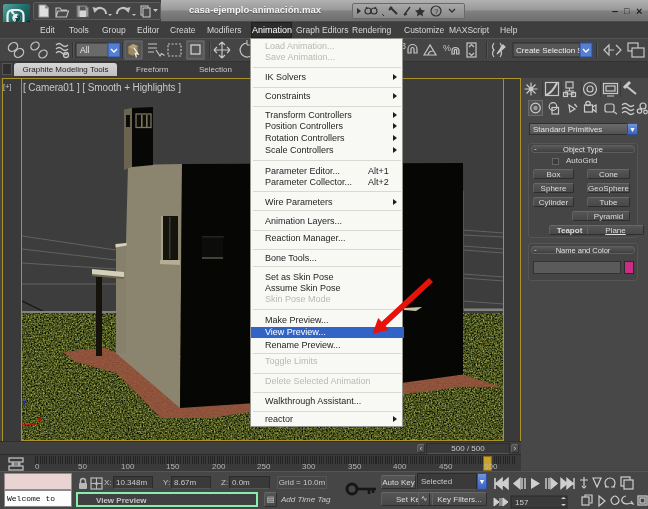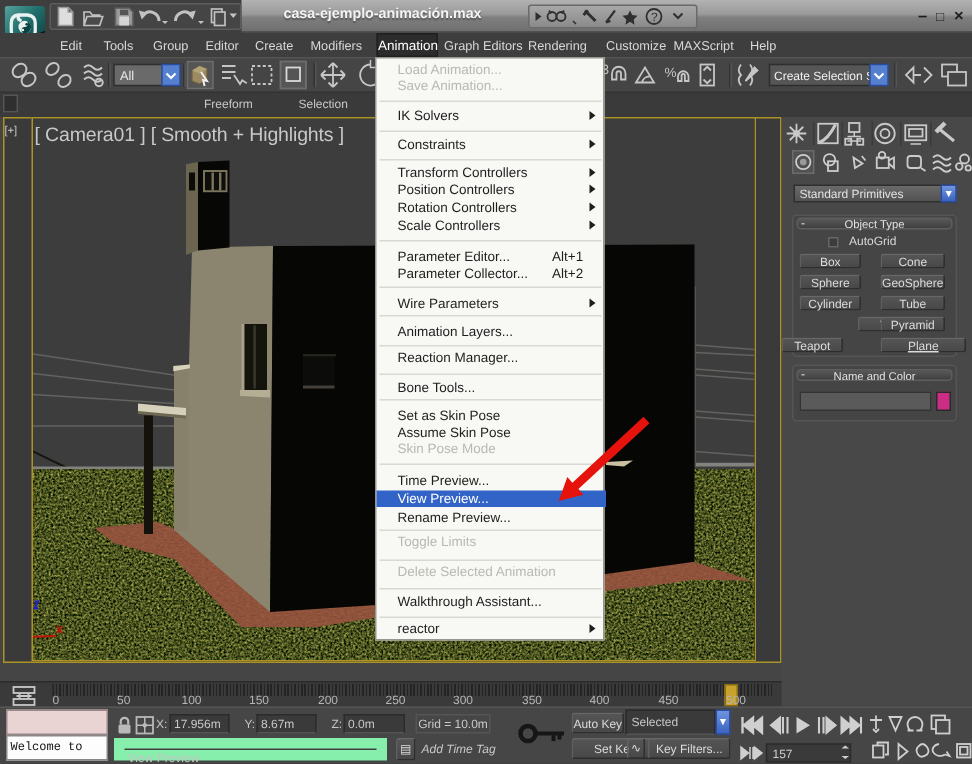--- a/index.html
+++ b/index.html
@@ -22,21 +22,21 @@
 #anim-on{left:251px;top:22px;width:41px;height:16px;background:#2c2c2c;border:1px solid #1f1f1f;color:#fff;font-size:9px;line-height:14px;text-align:center;}
 
 #toolbar{left:0;top:38px;width:648px;height:24px;background:#454545;border-top:1px solid #545454;border-bottom:1px solid #333;}
 
 #ribbon{left:0;top:62px;width:648px;height:16px;background:#3a3a3a;}
 #rtab1{left:14px;top:63px;width:103px;height:13px;background:linear-gradient(#d6d6d6,#bfbfbf);border-radius:3px 3px 0 0;color:#1c1c1c;font-size:8px;line-height:13px;text-align:center;}
 .rtab{top:64px;height:12px;color:#c9c9c9;font-size:8px;line-height:12px;}
 
 #vpouter{left:2px;top:78px;width:519px;height:364px;background:#3a3a3a;border:1px solid #ab9425;}
 #vpinner{left:21px;top:78px;width:483px;height:363px;border:1px solid #ab9425;background:#3d3d3d;overflow:hidden;}
-#vplabel{left:23px;top:82px;color:#c8c8c8;font-size:13px;letter-spacing:-0.1px;}
+#vplabel{left:23px;top:82px;color:#c8c8c8;font-size:10px;letter-spacing:-0.1px;}
 #vplabel2{left:3px;top:82px;color:#c8c8c8;font-size:7.5px;letter-spacing:-0.1px;}
 
 #cpanel{left:521px;top:78px;width:127px;height:392px;background:#484848;}
 
 #scrub{left:0;top:441px;width:521px;height:13px;background:#3f3f3f;border-top:1px solid #2e2e2e;}
 #ruler{left:0;top:454px;width:521px;height:17px;background:#3a3a3a;border-top:1px solid #2b2b2b;}
 #statusbar{left:0;top:471px;width:648px;height:38px;background:#464646;border-top:1px solid #555;}
 .sunken{background:#3a3a3a;border:1px solid #2b2b2b;border-bottom-color:#555;color:#c9c9c9;font-size:8px;}
 .btn{background:linear-gradient(#555,#484848);border:1px solid #2e2e2e;border-top-color:#686868;border-left-color:#606060;border-radius:2px;color:#dcdcdc;font-size:8px;text-align:center;}
 .bluebtn{background:linear-gradient(#6f95e0,#3a62c0);border:1px solid #2c4d9e;color:#fff;}
@@ -195,20 +195,21 @@
 
     <path d="M604 11 l5 -5 v10 z M614 11 l-5 0 M616 6 l5 5 l-5 5"></path>
 
     <rect x="628" y="4" width="10" height="8"></rect>
         <rect x="632" y="9" width="12" height="9" fill="#454545"></rect>
   </g>
 </svg>
 
 <div id="ribbon" class="abs"></div>
 <div class="abs" style="left:2px;top:63px;width:10px;height:12px;background:#2f2f2f;border:1px solid #555;"></div>
+<div id="rtab1" class="abs">Graphite Modeling Tools</div>
 <div class="abs rtab" style="left:136px;">Freeform</div>
 <div class="abs rtab" style="left:199px;">Selection</div>
 
 <div id="vpouter" class="abs"></div>
 <div id="vpinner" class="abs"><svg id="scene" width="482" height="362" viewBox="0 0 482 362">
 <defs>
 <filter id="grassF" x="0" y="0" width="100%" height="100%" color-interpolation-filters="sRGB">
 <feTurbulence type="fractalNoise" baseFrequency="0.65" numOctaves="3" seed="5" result="n"></feTurbulence>
 <feColorMatrix in="n" type="matrix" values="0.95 0.3 0 0 -0.33  0.9 0.22 0 0 -0.23  0.5 0.13 0 0 -0.19  0 0 0 0 1"></feColorMatrix>
 </filter>
@@ -362,30 +363,35 @@
 <div class="abs" style="left:31px;top:80px;width:7px;height:7px;background:#3c3c3c;border:1px solid #666;"></div>
 <div class="abs" style="left:45px;top:78px;color:#d8d8d8;font-size:8px;">AutoGrid</div>
 <div class="abs btn" style="left:12px;top:91px;width:41px;height:10px;line-height:9px;">Box</div>
 <div class="abs btn" style="left:66px;top:91px;width:43px;height:10px;line-height:9px;">Cone</div>
 <div class="abs btn" style="left:12px;top:105px;width:41px;height:10px;line-height:9px;">Sphere</div>
 <div class="abs btn" style="left:66px;top:105px;width:43px;height:10px;line-height:9px;">GeoSphere</div>
 <div class="abs btn" style="left:12px;top:119px;width:41px;height:10px;line-height:9px;text-align:center;">Cylinder</div>
 <div class="abs btn" style="left:66px;top:119px;width:43px;height:10px;line-height:9px;">Tube</div>
 <div class="abs btn" style="left:12px;top:133px;width:49px;height:10px;line-height:9px;margin-left:39px;">Torus</div>
 <div class="abs btn" style="left:66px;top:133px;width:43px;height:10px;line-height:9px;">Pyramid</div>
-<div class="abs btn" style="left:0;top:147px;width:41px;height:10px;line-height:9px;">Teapot</div>
+<div class="abs btn" style="left:28px;top:147px;width:41px;height:10px;line-height:9px;font-weight:bold;">Teapot</div>
 <div class="abs btn" style="left:66px;top:147px;width:57px;height:10px;line-height:9px;text-decoration:underline;">Plane</div>
 
 <div class="abs" style="left:7px;top:165px;width:110px;height:38px;background:#454545;border:1px solid #555;border-radius:3px;"></div>
 <div class="abs" style="left:10px;top:168px;width:104px;height:8px;background:linear-gradient(#585858,#404040);border:1px solid #5e5e5e;border-radius:3px;color:#e3e3e3;font-size:7.5px;line-height:8px;text-align:center;">Name and Color</div>
 <div class="abs" style="left:13px;top:169px;width:6px;height:6px;color:#e3e3e3;font-size:8px;line-height:5px;">-</div>
 <div class="abs" style="left:12px;top:183px;width:88px;height:13px;background:#5a5a5a;border:1px solid #333;"></div>
 <div class="abs" style="left:103px;top:183px;width:10px;height:13px;background:#cb2d84;border:1px solid #2a2a2a;"></div>
 </div>
 
+<div id="scrub" class="abs">
+  <div class="abs btn" style="left:417px;top:2px;width:8px;height:9px;line-height:8px;font-size:7px;">‹</div>
+  <div class="abs sunken" style="left:426px;top:1px;width:84px;height:11px;line-height:10px;text-align:center;">500 / 500</div>
+  <div class="abs btn" style="left:511px;top:2px;width:8px;height:9px;line-height:8px;font-size:7px;">›</div>
+</div>
 <div id="ruler" class="abs">
   <div class="abs" style="left:35px;top:1px;width:480px;height:8px;background:repeating-linear-gradient(90deg,#242424 0 1px,#3a3a3a 1px 2.27px);"></div>
   <div class="abs" style="left:483px;top:1px;width:9px;height:15px;background:#c8a22c;border:1px solid #8a6d12;"></div>
   <div id="rlabels" style="position:absolute;left:0;top:7px;width:521px;height:10px;color:#b5b5b5;font-size:8px;">
     <span class="abs" style="left:35px;">0</span>
         <span class="abs" style="left:78px;">50</span>
         <span class="abs" style="left:121px;">100</span>
         <span class="abs" style="left:166px;">150</span>
         <span class="abs" style="left:212px;">200</span>
         <span class="abs" style="left:257px;">250</span>
@@ -409,27 +415,27 @@
   <svg class="abs" style="left:76px;top:5px;" width="14" height="13" viewBox="0 0 14 13">
         <rect x="3" y="6" width="8" height="6" rx="1" fill="#b9b9b9"></rect>
         <path d="M4.5 6 V4 a2.5 2.5 0 0 1 5 0 V6" stroke="#b9b9b9" stroke-width="1.5" fill="none"></path>
       </svg>
   <svg class="abs" style="left:90px;top:5px;" width="13" height="13" viewBox="0 0 13 13">
         <rect x="1" y="1" width="11" height="11" fill="none" stroke="#b9b9b9" stroke-width="1.2"></rect>
         <path d="M6.5 1 V12 M1 6.5 H12" stroke="#b9b9b9" stroke-width="1"></path>
         <circle cx="6.5" cy="6.5" r="1.5" fill="#b9b9b9"></circle>
       </svg>
 <div class="abs icon" style="left:104px;top:6px;font-size:8px;">X:</div>
-  <div class="abs sunken" style="left:113px;top:4px;width:40px;height:13px;line-height:12px;padding-left:2px;">17.956m</div>
+  <div class="abs sunken" style="left:113px;top:4px;width:40px;height:13px;line-height:12px;padding-left:2px;">10.348m</div>
   <div class="abs icon" style="left:163px;top:6px;font-size:8px;">Y:</div>
   <div class="abs sunken" style="left:171px;top:4px;width:40px;height:13px;line-height:12px;padding-left:2px;">8.67m</div>
   <div class="abs icon" style="left:221px;top:6px;font-size:8px;">Z:</div>
   <div class="abs sunken" style="left:229px;top:4px;width:41px;height:13px;line-height:12px;padding-left:2px;">0.0m</div>
   <div class="abs" style="left:277px;top:4px;width:50px;height:13px;border:1px solid #555;color:#c9c9c9;font-size:8px;line-height:12px;text-align:center;">Grid = 10.0m</div>
-  <div class="abs" style="left:76px;top:20px;width:182px;height:15px;background:#404040;border:7px solid #86efac;color:#c5c5c5;font-size:8px;line-height:14px;padding-left:2px;">View Preview</div>
+  <div class="abs" style="left:76px;top:20px;width:182px;height:15px;background:#404040;border:2px solid #86efac;color:#c5c5c5;font-size:8px;line-height:14px;padding-left:18px;font-weight:bold;">View Preview</div>
   <div class="abs btn" style="left:264px;top:20px;width:13px;height:15px;line-height:13px;font-size:8px;">▤</div>
   <div class="abs" style="left:281px;top:21px;width:58px;height:13px;color:#c9c9c9;font-size:8px;line-height:13px;font-style:italic;">Add Time Tag</div>
   <svg class="abs" style="left:345px;top:9px;" width="34" height="17" viewBox="0 0 34 17">
         <circle cx="7" cy="8" r="5" stroke="#161616" stroke-width="3" fill="none"></circle>
         <path d="M12 8 H31 M24 8 V13 M28 8 V12" stroke="#161616" stroke-width="2.6"></path>
       </svg>
   <div class="abs btn" style="left:381px;top:3px;width:35px;height:14px;line-height:13px;">Auto Key</div>
   <div class="abs btn" style="left:381px;top:20px;width:58px;height:14px;line-height:13px;">Set Key</div>
   <div class="abs sunken" style="left:417px;top:1px;width:60px;height:17px;line-height:16px;padding-left:3px;font-size:8px;">Selected</div>
   <div class="abs bluebtn" style="left:477px;top:1px;width:10px;height:17px;font-size:7px;line-height:16px;text-align:center;">▼</div>
@@ -504,21 +510,21 @@
 <div class="mi" style="top:176.9px;">Animation Layers...</div>
 <div class="sep" style="top:191px;"></div>
 <div class="mi" style="top:194.2px;">Reaction Manager...</div>
 <div class="sep" style="top:209.5px;"></div>
 <div class="mi" style="top:214px;">Bone Tools...</div>
 <div class="sep" style="top:227px;"></div>
 <div class="mi" style="top:233.2px;">Set as Skin Pose</div>
 <div class="mi" style="top:243.6px;">Assume Skin Pose</div>
 <div class="mi gr" style="top:255px;">Skin Pose Mode</div>
 <div class="sep" style="top:270px;"></div>
-<div class="mi" style="top:276.2px;">Time Preview...</div>
+<div class="mi" style="top:276.2px;">Make Preview...</div>
 <div class="abs" style="left:0;top:288px;width:153px;height:11px;background:#3264c8;"></div>
 <div class="mi" style="top:288px;color:#fff;">View Preview...</div>
 <div class="mi" style="top:300.9px;">Rename Preview...</div>
 <div class="sep" style="top:314.3px;"></div>
 <div class="mi gr" style="top:317.4px;">Toggle Limits</div>
 <div class="sep" style="top:334px;"></div>
 <div class="mi gr" style="top:337.2px;">Delete Selected Animation</div>
 <div class="sep" style="top:352.5px;"></div>
 <div class="mi" style="top:357.4px;">Walkthrough Assistant...</div>
 <div class="sep" style="top:371.5px;"></div>

